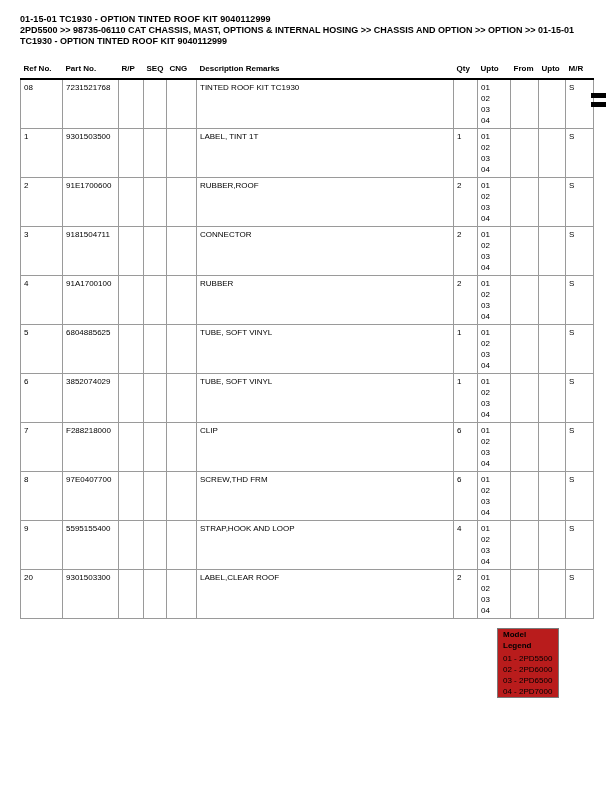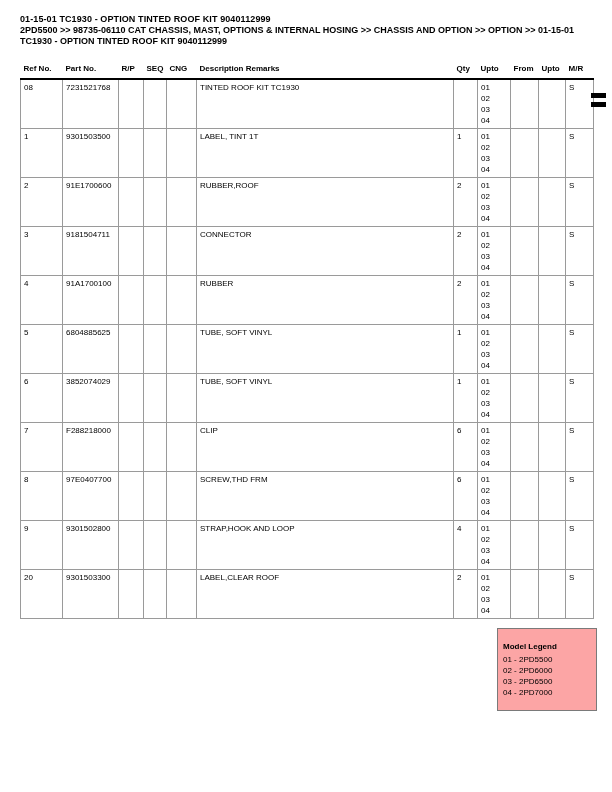--- a/index.html
+++ b/index.html
@@ -62,26 +62,26 @@
     height: 5px;
     background: #000000;
   }
   .rule-mark.m1 { top: 93px; }
   .rule-mark.m2 { top: 102px; }
 
   .legend {
     position: absolute;
     top: 628px;
     left: 497px;
-    width: 100px;
+    width: 62px;
     border: 1px solid #7a7a7a;
-    padding: 12px 5px;
+    padding: 0 5px;
     font-size: 8px;
     line-height: 11px;
-    background: #fca5a5;
+    background: #b91c1c;
   }
   .legend-title { font-weight: bold; margin-bottom: 2px; }
 </style>
 </head>
 <body>
 
 <div class="page">
 
   <div class="doc-title">01-15-01 TC1930 - OPTION TINTED ROOF KIT 9040112999</div>
 
@@ -274,21 +274,21 @@
             <div class="model-line">02</div>
             <div class="model-line">03</div>
             <div class="model-line">04</div>
           </td>
           <td></td>
           <td></td>
           <td>S</td>
         </tr>
         <tr>
           <td>9</td>
-          <td>9301502800</td>
+          <td>5595155400</td>
           <td></td>
           <td></td>
           <td></td>
           <td>STRAP,HOOK AND LOOP</td>
           <td>4</td>
           <td>
             <div class="model-line">01</div>
             <div class="model-line">02</div>
             <div class="model-line">03</div>
             <div class="model-line">04</div>

